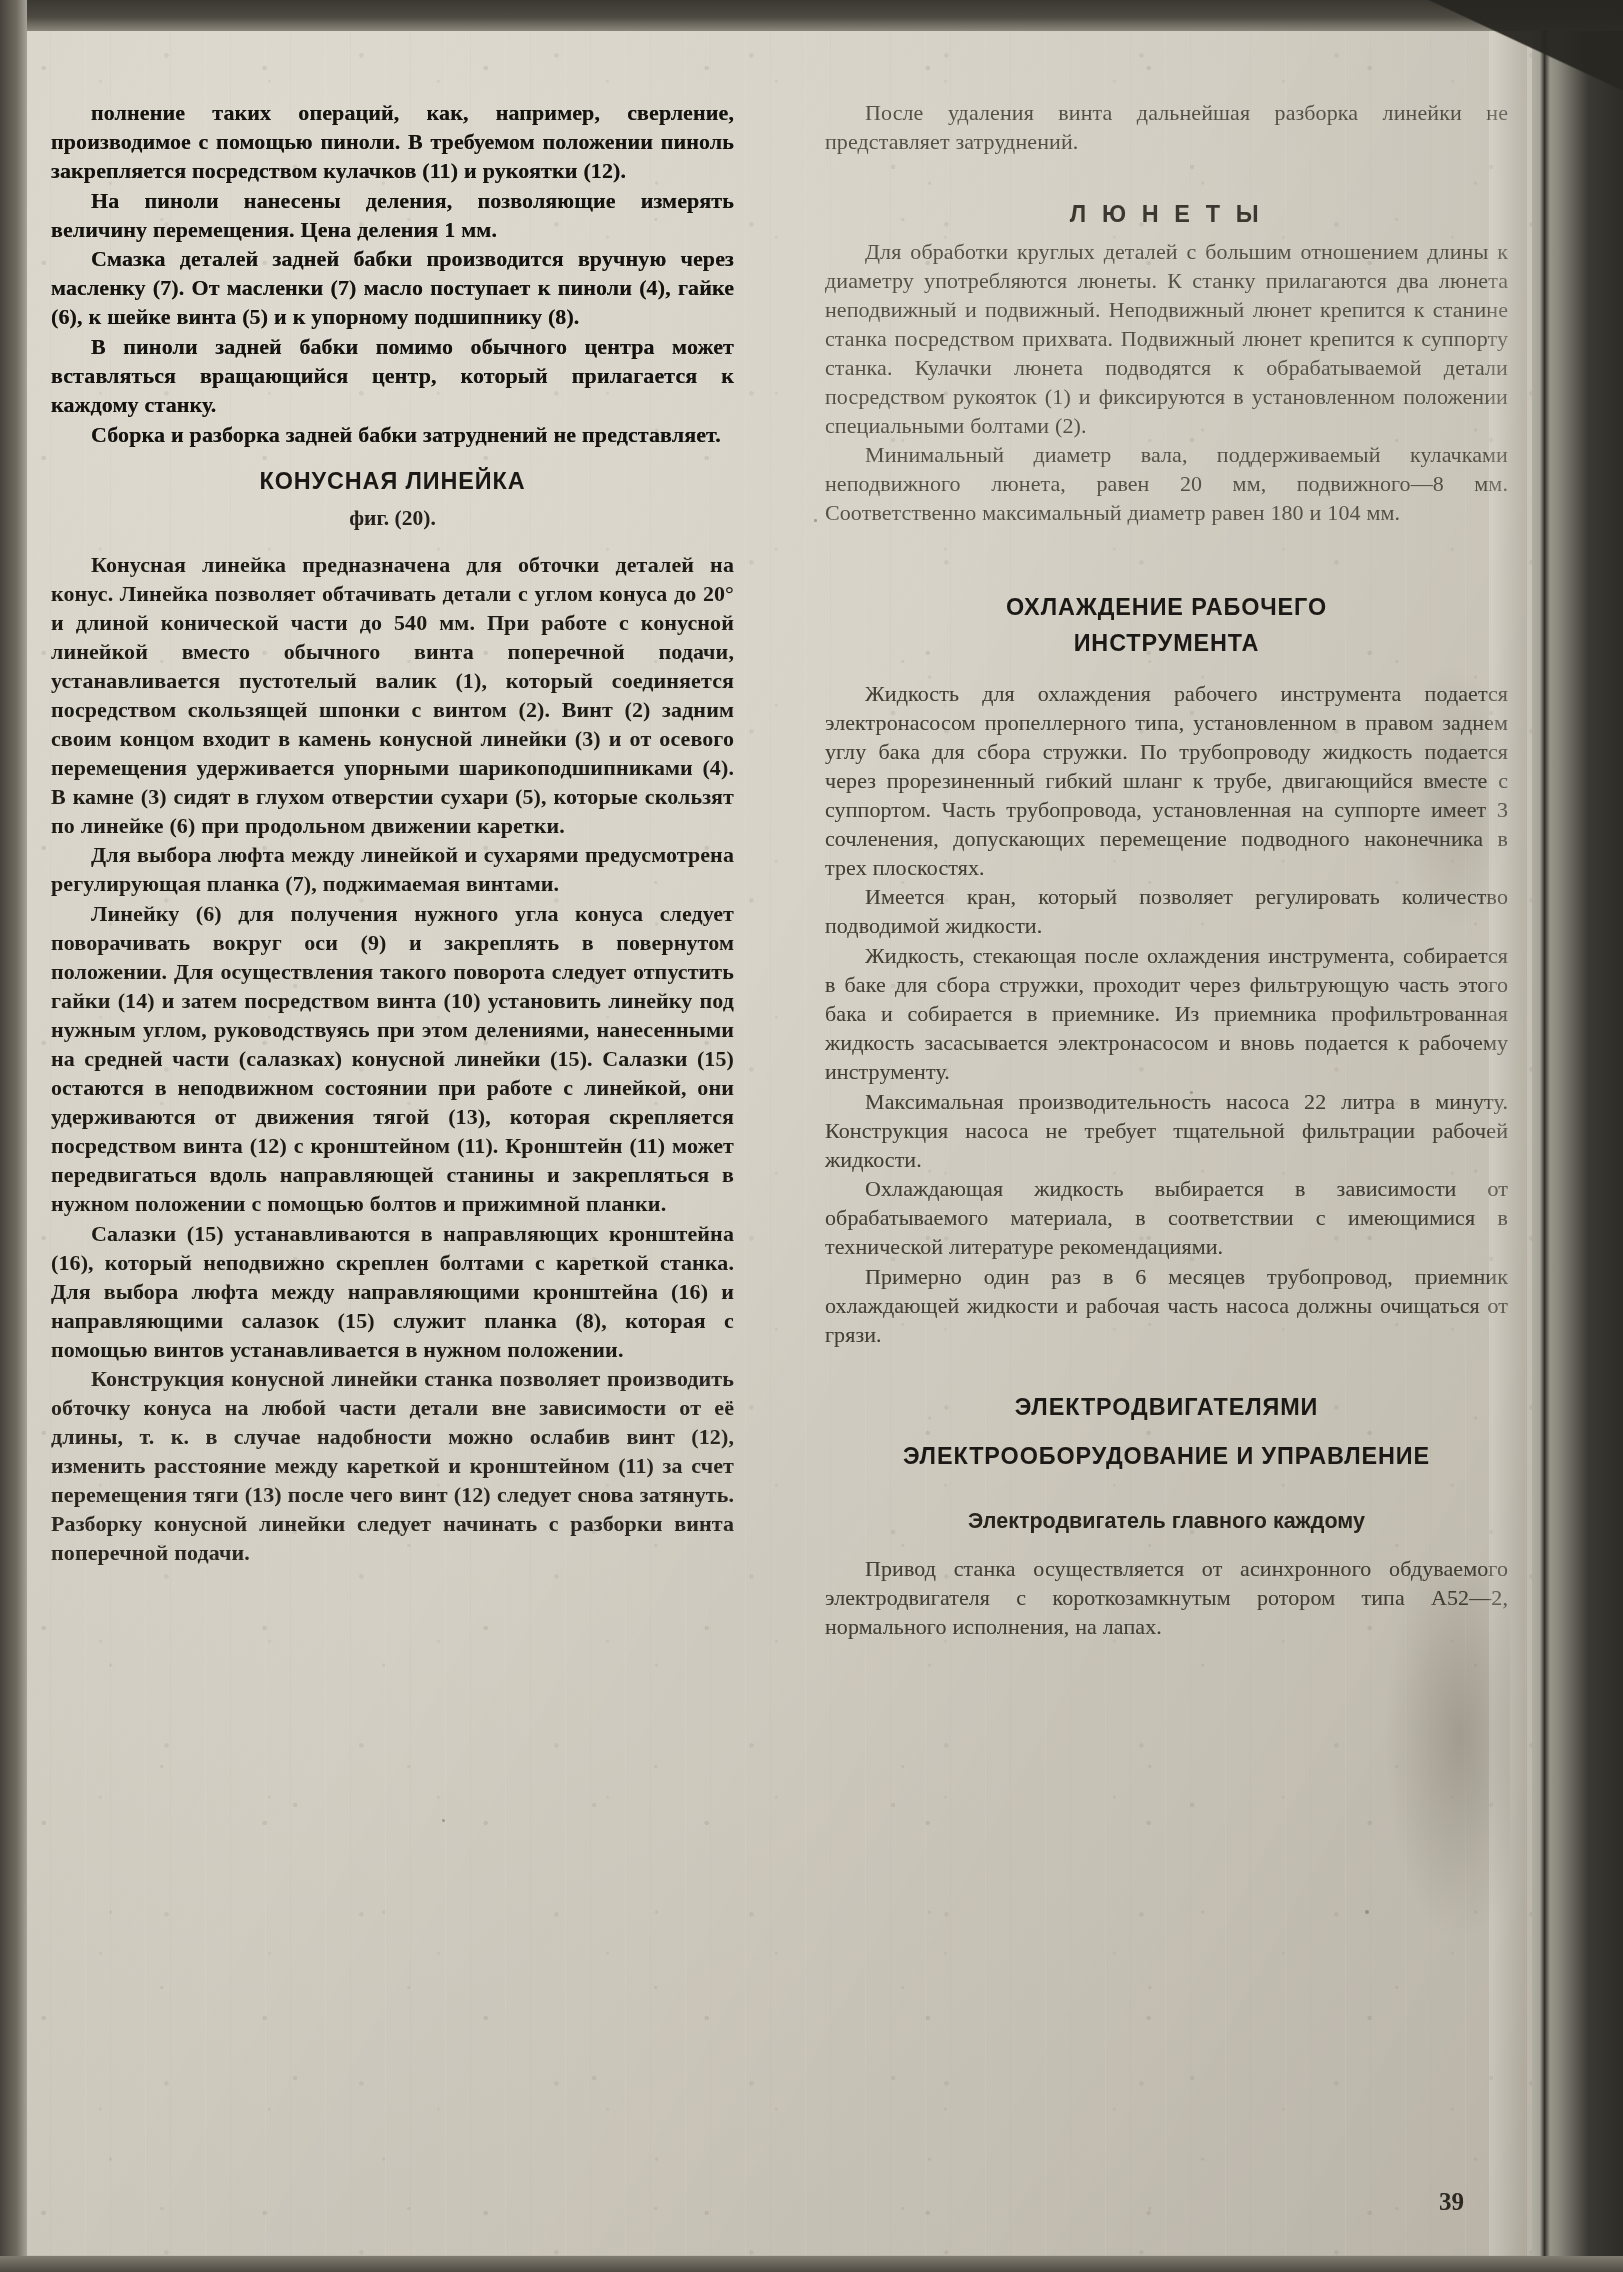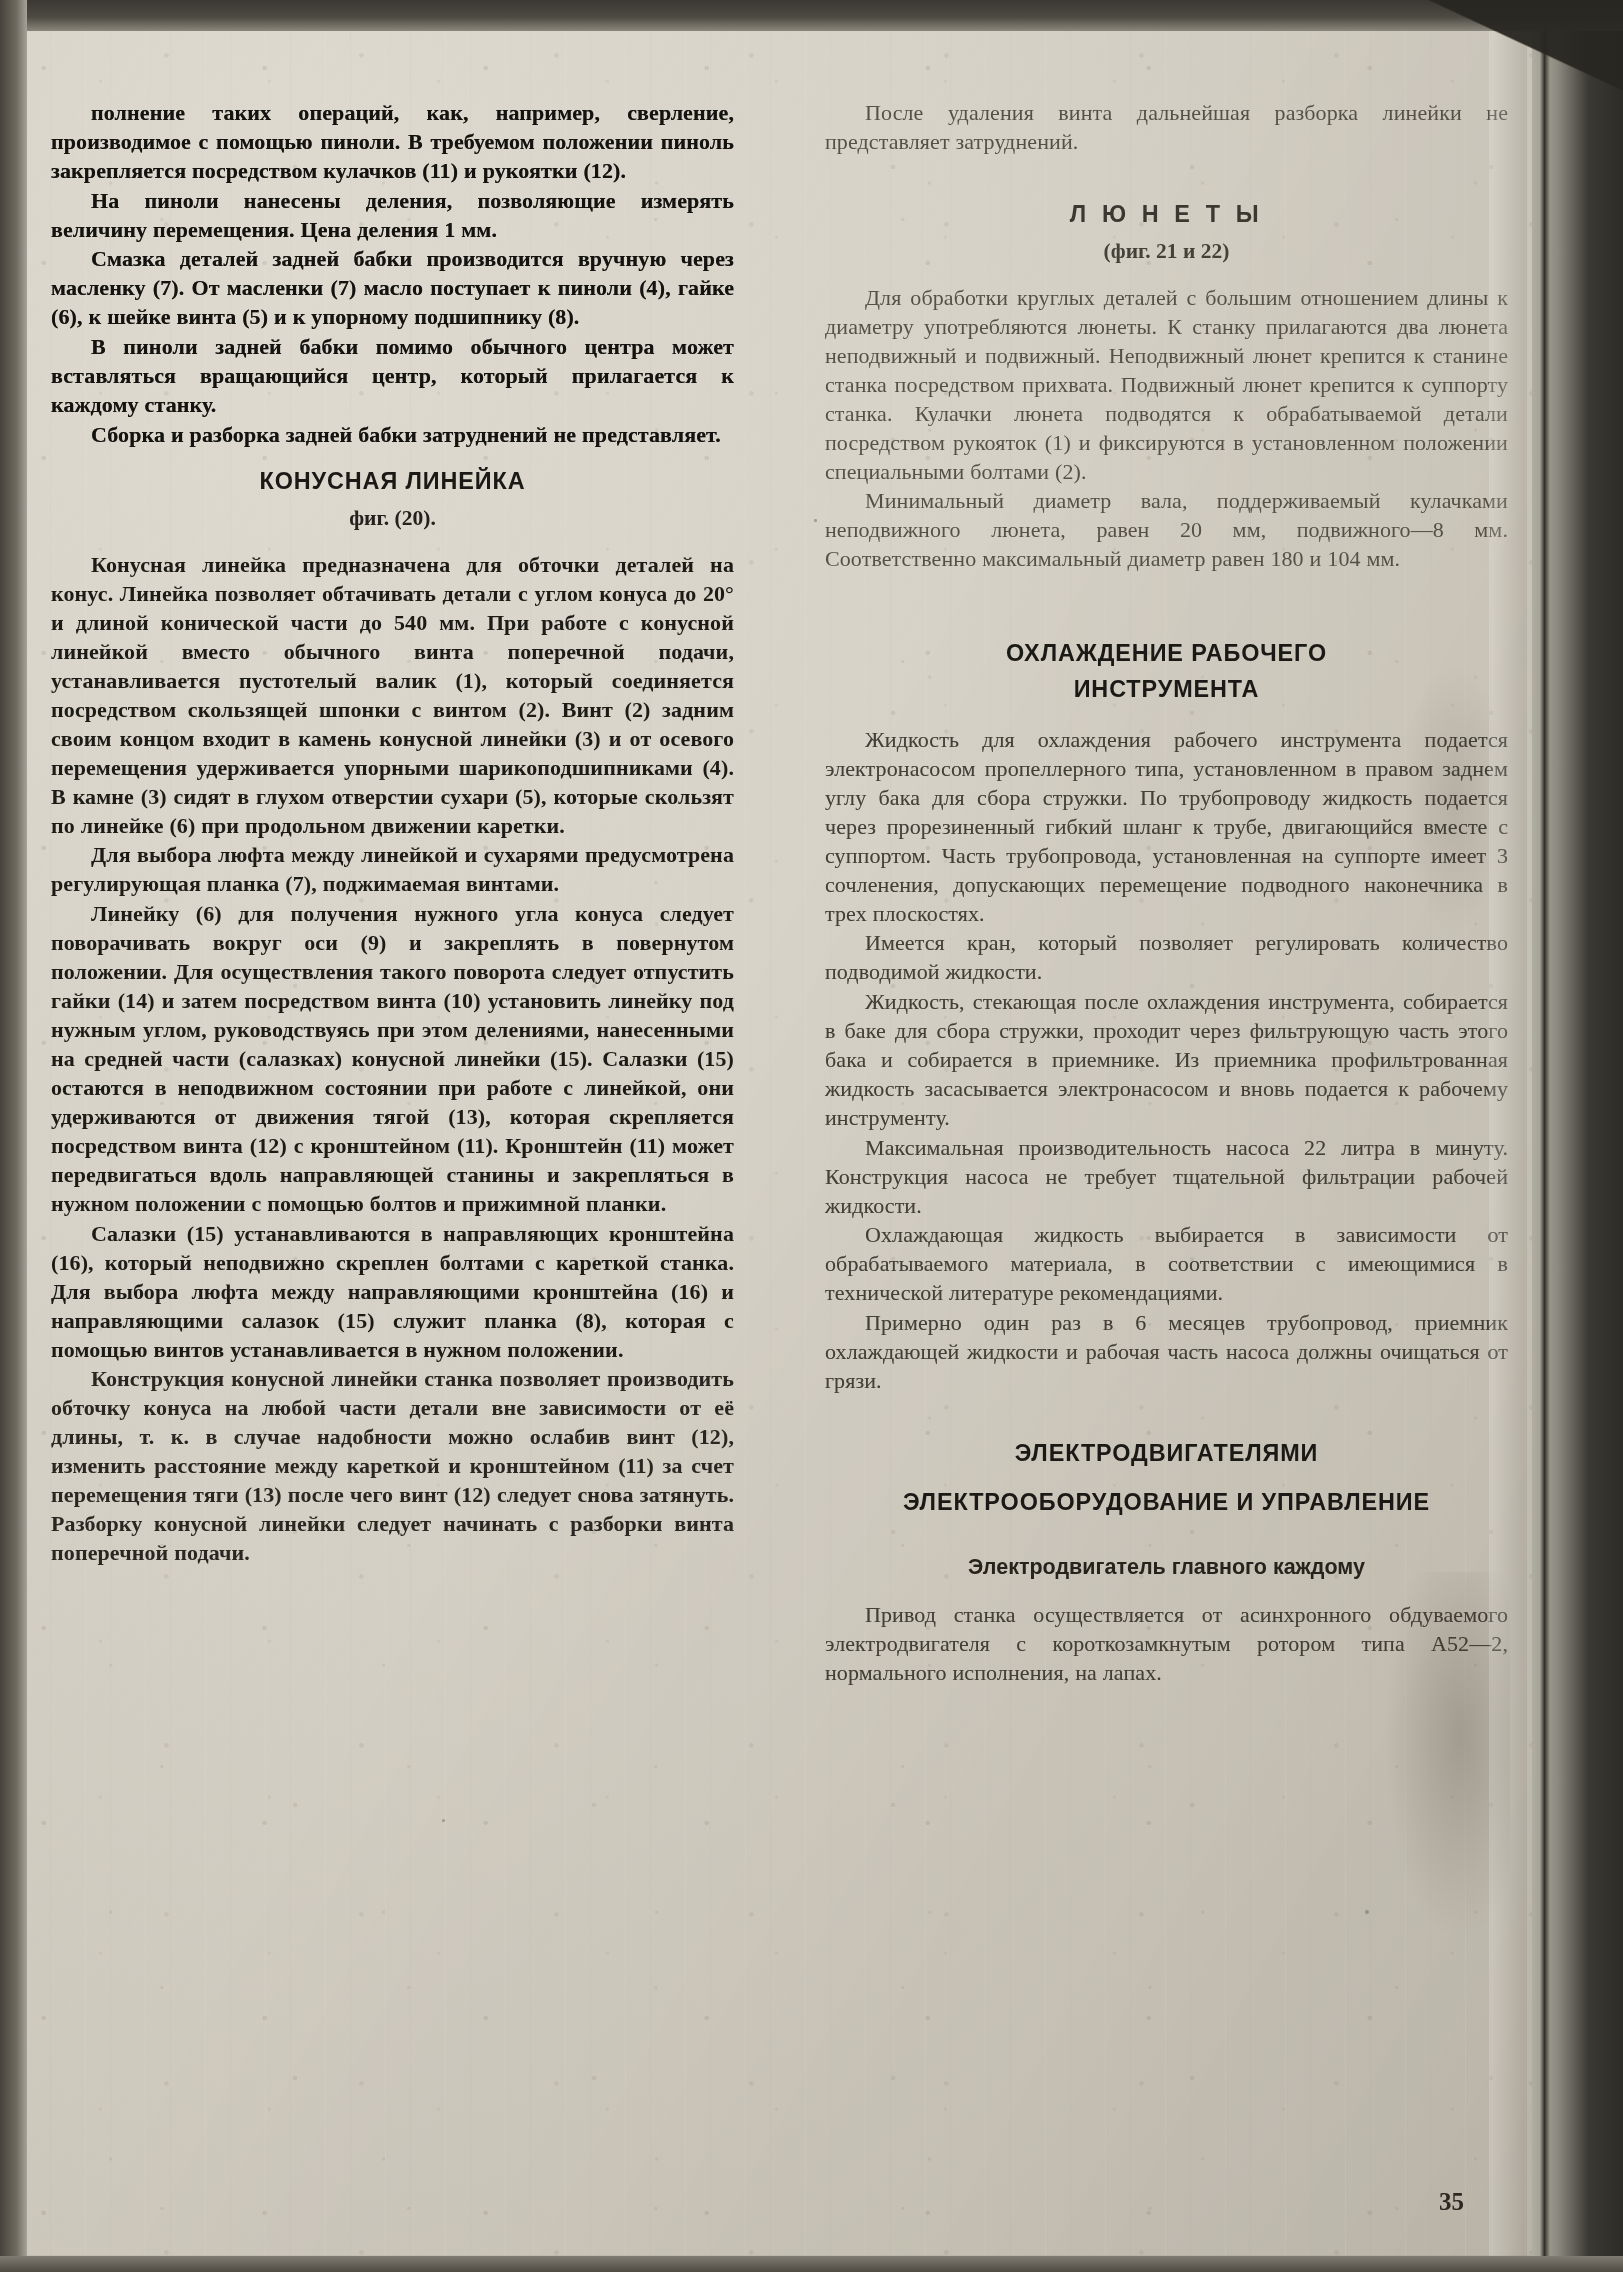--- a/index.html
+++ b/index.html
@@ -247,21 +247,20 @@
     </div>
 
     <div class="col col-right">
 
       <div class="ink-faint">
         <p class="para">После удаления винта дальнейшая разборка линейки не представляет затруднений.</p>
       </div>
 
       <div class="gap-m"></div>
       <h2 class="sect light">Л Ю Н Е Т Ы</h2>
-      <p class="figref light">(фиг. 21 и 22)</p>
 
       <div class="ink-faint">
         <p class="para">Для обработки круглых деталей с большим отношением длины к диаметру употребляются люнеты. К станку прилагаются два люнета неподвижный и подвижный. Неподвижный люнет крепится к станине станка посредством прихвата. Подвижный люнет крепится к суппорту станка. Кулачки люнета подводятся к обрабатываемой детали посредством рукояток (1) и фиксируются в установленном положении специальными болтами (2).</p>
         <p class="para">Минимальный диаметр вала, поддерживаемый кулачками неподвижного люнета, равен 20 мм, подвижного—8 мм. Соответственно максимальный диаметр равен 180 и 104 мм.</p>
       </div>
 
       <div class="gap-l"></div>
       <h2 class="sect two-line">ОХЛАЖДЕНИЕ РАБОЧЕГО</h2>
       <h2 class="sect two-line" style="margin-top:-5.2px;">ИНСТРУМЕНТА</h2>
 
@@ -282,21 +281,21 @@
       <div class="gap-s"></div>
       <h3 class="subsect">Электродвигатель главного каждому</h3>
 
       <div class="gap-s"></div>
       <div class="ink-light">
         <p class="para">Привод станка осуществляется от асинхронного обдуваемого электродвигателя с короткозамкнутым ротором типа А52—2, нормального исполнения, на лапах.</p>
       </div>
     </div>
   </div>
 
-  <div class="folio">35</div>
+  <div class="folio">39</div>
 
   <div class="fold"></div>
   <div class="edge-right"></div>
   <div class="binder-line"></div>
   <div class="edge-top"></div>
   <div class="edge-left"></div>
   <div class="edge-bottom"></div>
   <div class="corner"></div>
 
 </div>

